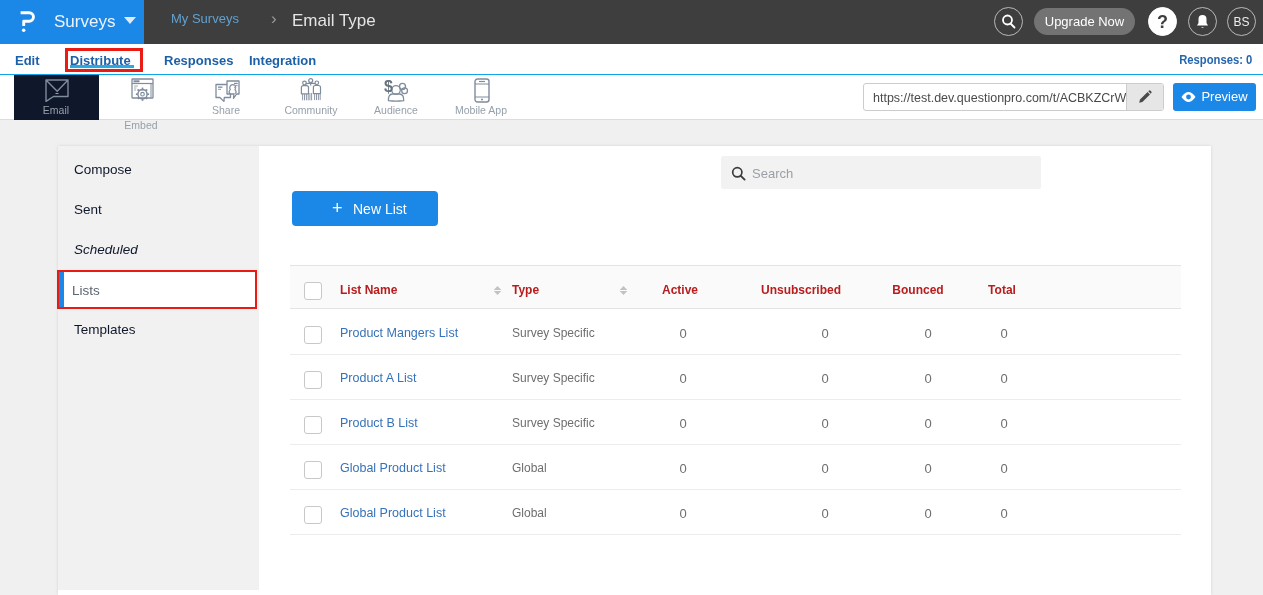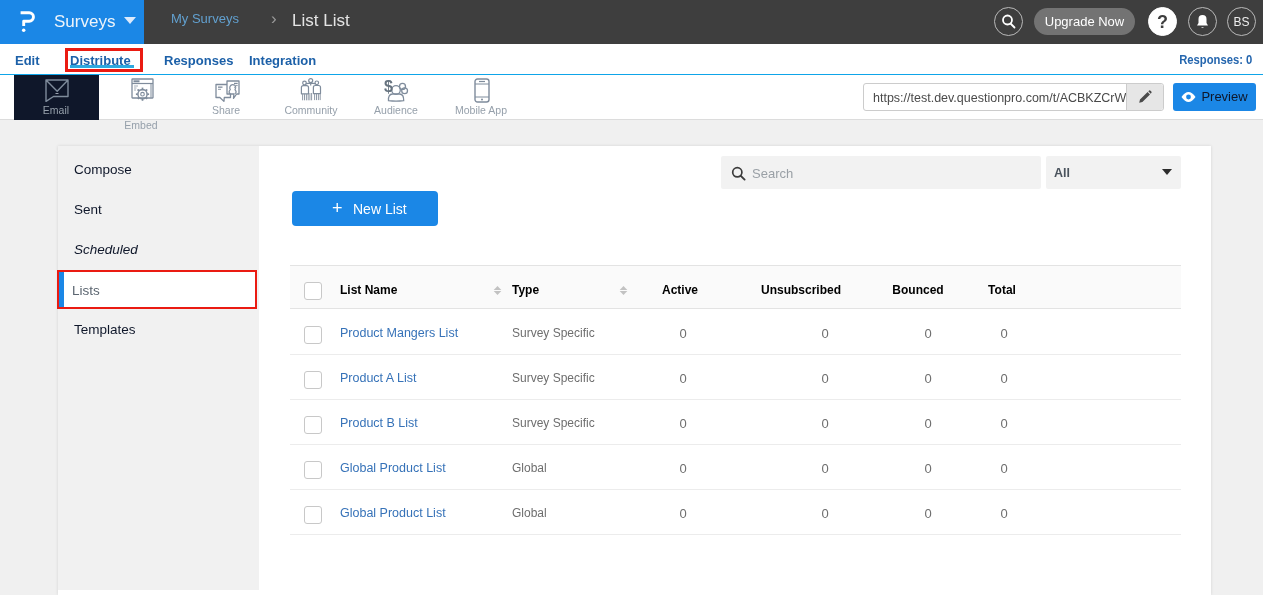--- a/index.html
+++ b/index.html
@@ -31,21 +31,21 @@
 
 
 #toolbar { position:absolute; left:0; top:75px; width:1263px; height:45px; background:#fff; border-bottom:1px solid #dcdcdc; }
 .tile { position:absolute; top:0; width:85px; height:45px; }
 .tile .lbl { position:absolute; width:120px; left:-18px; top:101px; text-align:center; font-size:10.5px; color:#96a0ab; }
 .tile svg { position:absolute; top:79px; }
 #tile0 { left:14px; background:#0f172a; }
 #urlwrap { position:absolute; left:863px; top:8px; width:301px; height:28px; border:1px solid #ccc; border-radius:3px; background:#fff; overflow:hidden; }
 #urltxt { position:absolute; left:9px; top:7px; font-size:12.5px; color:#4a4a4a; white-space:nowrap; }
 #pencil { position:absolute; right:0; top:0; width:37px; height:26px; background:#e6e6e6; border-left:1px solid #ccc; border-radius:0 2px 2px 0; }
-#preview { position:absolute; left:1173px; top:8px; width:83px; height:28px; background:#1b87e6; border-radius:3px; color:#0f172a; font-size:13px; text-align:center; line-height:28px; }
+#preview { position:absolute; left:1173px; top:8px; width:83px; height:28px; background:#1b87e6; border-radius:3px; color:#ffffff; font-size:13px; text-align:center; line-height:28px; }
 
 
 #card { position:absolute; left:58px; top:146px; width:1153px; height:449px; background:#fff; box-shadow:0 0 3px rgba(0,0,0,0.12); }
 #sidebar { position:absolute; left:0; top:0; width:201px; height:444px; background:#f1f1f1; }
 .sbitem { position:absolute; left:16px; color:#0f172a; font-size:13.5px; }
 #sbsel { position:absolute; left:1px; top:126px; width:198px; height:36px; background:#fff; border-left:5px solid #1b87e6; }
 #redbox2 { position:absolute; left:-1px; top:124px; width:200px; height:39px; border:2px solid #ea1b12; }
 #sbseltxt { position:absolute; left:14px; top:137px; color:#5b6570; font-size:13.5px; }
 
 
@@ -54,21 +54,21 @@
 #alldd { position:absolute; left:988px; top:10px; width:135px; height:33px; background:#f2f2f2; border-radius:2px; }
 #alldd .t { position:absolute; left:8px; top:10px; color:#49525c; font-size:12.5px; font-weight:bold; }
 #alldd .c { position:absolute; right:9px; top:13px; width:0; height:0; border-left:5px solid transparent; border-right:5px solid transparent; border-top:6.5px solid #2d2d2d; }
 #newlist { position:absolute; left:234px; top:45px; width:146px; height:35px; background:#1b87e6; border-radius:4px; color:#fff; }
 #newlist .plus { position:absolute; left:40px; top:7px; font-size:18px; font-weight:normal; }
 #newlist .t { position:absolute; left:61px; top:10px; font-size:14px; }
 
 
 #tbl { position:absolute; left:232px; top:119px; width:891px; }
 #thead { position:absolute; left:0; top:0; width:891px; height:44px; background:#fafafa; border-top:1px solid #e3e3e3; border-bottom:1px solid #e3e3e3; }
-.hc { position:absolute; top:17px; color:#000000; font-size:12px; font-weight:bold; }
+.hc { position:absolute; top:17px; color:#b91c1c; font-size:12px; font-weight:bold; }
 .row { position:absolute; left:0; width:891px; height:45px; border-bottom:1px solid #ececec; }
 .cb { position:absolute; left:14px; width:18px; height:18px; border:1px solid #c8c8c8; border-radius:3px; background:#fff; }
 #thead .cb { top:16px; }
 .row .cb { top:16px; }
 .lnk { position:absolute; left:50px; top:16px; color:#3672b8; font-size:12.5px; }
 .typ { position:absolute; left:222px; top:16px; color:#6e6e6e; font-size:12px; }
 .num { position:absolute; top:16px; color:#6e6e6e; font-size:13px; width:40px; text-align:center; }
 .sort { position:absolute; top:20px; width:9px; height:9px; }
 </style>
 </head>
@@ -78,21 +78,21 @@
   <div id="logo">
     <svg width="16" height="26" viewBox="0 0 16 26">
       <path d="M0.6 3.7 L9.2 3.7 A4.25 4.25 0 0 1 9.2 12.2 L3.7 12.2 L3.7 16.9" fill="none" stroke="#fff" stroke-width="2.9" stroke-linejoin="round"></path>
       <circle cx="3.7" cy="21.3" r="1.75" fill="#fff"></circle>
     </svg>
     <span class="brand">Surveys</span>
     <span class="caret"></span>
   </div>
   <span class="crumb1">My Surveys</span>
   <span class="crumbsep">›</span>
-  <span class="crumb2">List List</span>
+  <span class="crumb2">Email Type</span>
   <div class="circ" id="searchc">
     <svg width="27" height="27" viewBox="0 0 27 27">
         <circle cx="12.5" cy="12" r="4.5" fill="none" stroke="#fff" stroke-width="1.8"></circle>
         <line x1="15.5" y1="15.5" x2="19.5" y2="19.5" stroke="#fff" stroke-width="1.8" stroke-linecap="round"></line>
       </svg>
   </div>
   <div id="upgr">Upgrade Now</div>
   <div class="circ" id="helpc">?</div>
   <div class="circ" id="bellc">
     <svg width="27" height="27" viewBox="0 0 27 27">
@@ -233,24 +233,20 @@
     <span id="sbseltxt">Lists</span>
   </div>
 
   <div id="searchbox">
     <svg style="position:absolute; left:10px; top:10px;" width="16" height="16" viewBox="0 0 16 16">
         <circle cx="6.3" cy="6.3" r="4.6" fill="none" stroke="#3c3c3c" stroke-width="1.7"></circle>
         <line x1="9.8" y1="9.8" x2="13.6" y2="13.6" stroke="#3c3c3c" stroke-width="1.9" stroke-linecap="round"></line>
       </svg>
     <span class="ph">Search</span>
   </div>
-  <div id="alldd">
-      <span class="t">All</span>
-      <span class="c"></span>
-    </div>
   <div id="newlist">
       <span class="plus">+</span>
       <span class="t">New List</span>
     </div>
 
   <div id="tbl">
     <div id="thead">
       <div class="cb"></div>
       <span class="hc" style="left:50px;">List Name</span>
       <svg class="sort" style="left:203px;" viewBox="0 0 9 9">

